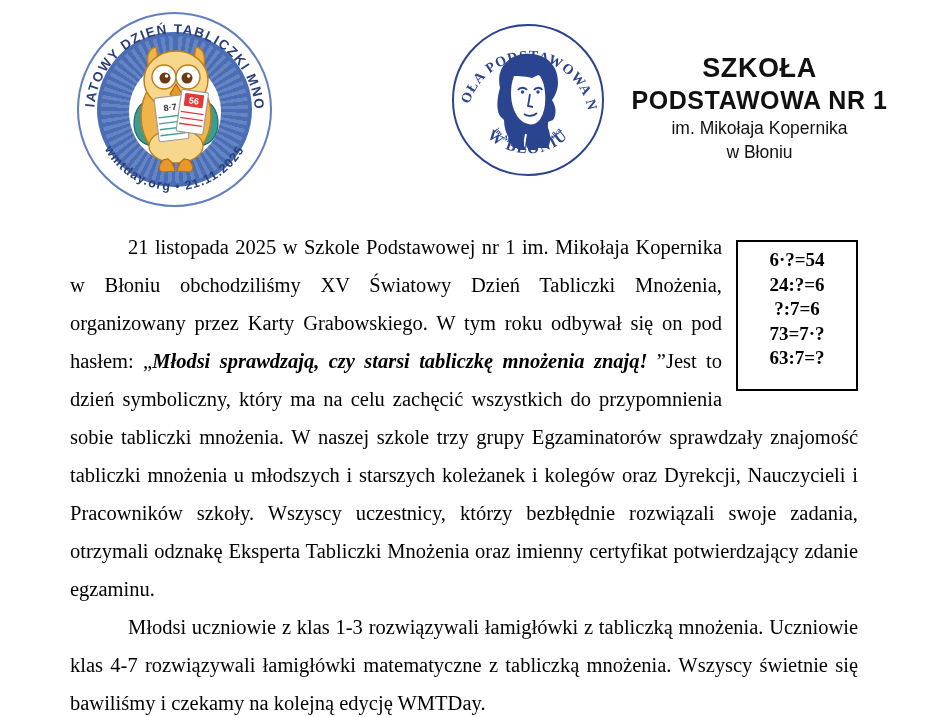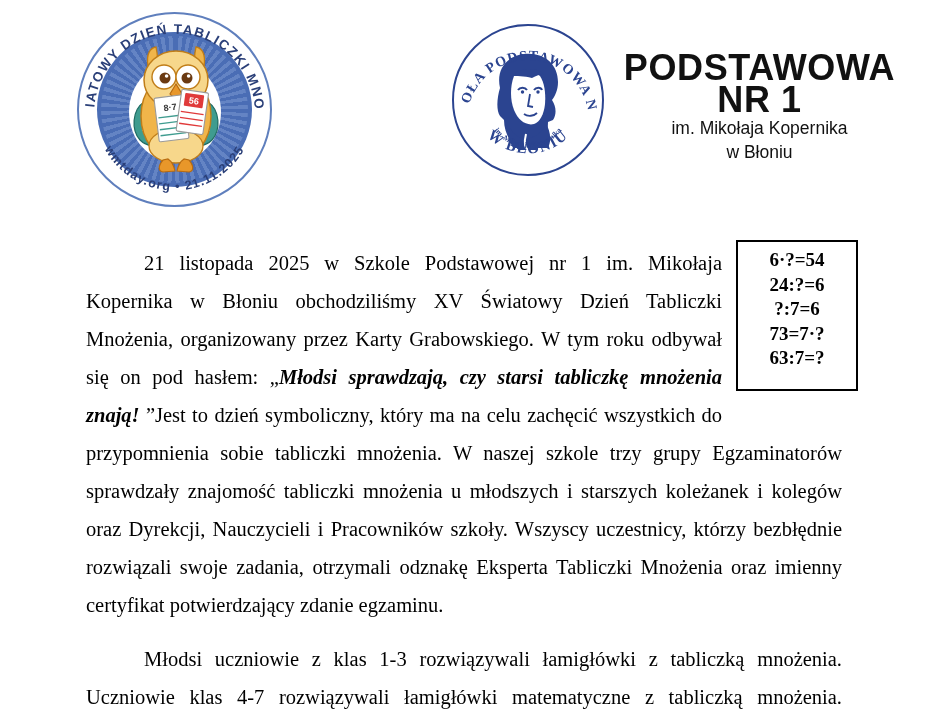--- a/index.html
+++ b/index.html
@@ -123,21 +123,21 @@
     font-family: "Liberation Sans", sans-serif;
     color: #111111;
   }
   #school-name .line1 {
     font-size: 27px;
     font-weight: bold;
     letter-spacing: 0.6px;
     line-height: 32px;
   }
   #school-name .line2 {
-    font-size: 36px;
+    font-size: 25px;
     font-weight: bold;
     letter-spacing: 0.6px;
     line-height: 32px;
   }
   #school-name .line3 {
     font-size: 17.5px;
     font-weight: normal;
     line-height: 24px;
   }
   #school-name .line4 {
@@ -152,21 +152,21 @@
     left: 70px;
     top: 228px;
     width: 788px;
     font-size: 20.5px;
     line-height: 38px;
     text-align: justify;
     color: #000000;
     font-family: "Liberation Serif", "DejaVu Serif", serif;
   }
   #article p {
-    margin: 16px;
+    margin: 0;
     text-indent: 58px;
     text-align: justify;
   }
   #article p.second {
     margin-top: 0px;
   }
   .slogan {
     font-weight: bold;
     font-style: italic;
   }
@@ -300,20 +300,21 @@
       <text class="arc-patron-t" font-size="7.5" font-weight="bold">
         <textPath href="#crestInner" startOffset="50%" text-anchor="middle">im. Mikołaja Kopernika</textPath>
       </text>
       <text class="arc-city-t" font-size="15" font-weight="bold" letter-spacing="1.6">
         <textPath href="#crestBottom" startOffset="50%" text-anchor="middle">W BŁONIU</textPath>
       </text>
     </svg>
   </div>
 
   <div id="school-name">
+    <div class="line1">SZKOŁA</div>
     <div class="line2">PODSTAWOWA NR 1</div>
     <div class="line3">im. Mikołaja Kopernika</div>
     <div class="line4">w Błoniu</div>
   </div>
 
 </div>
 
 <div id="article">
 
   <div id="math-box">

